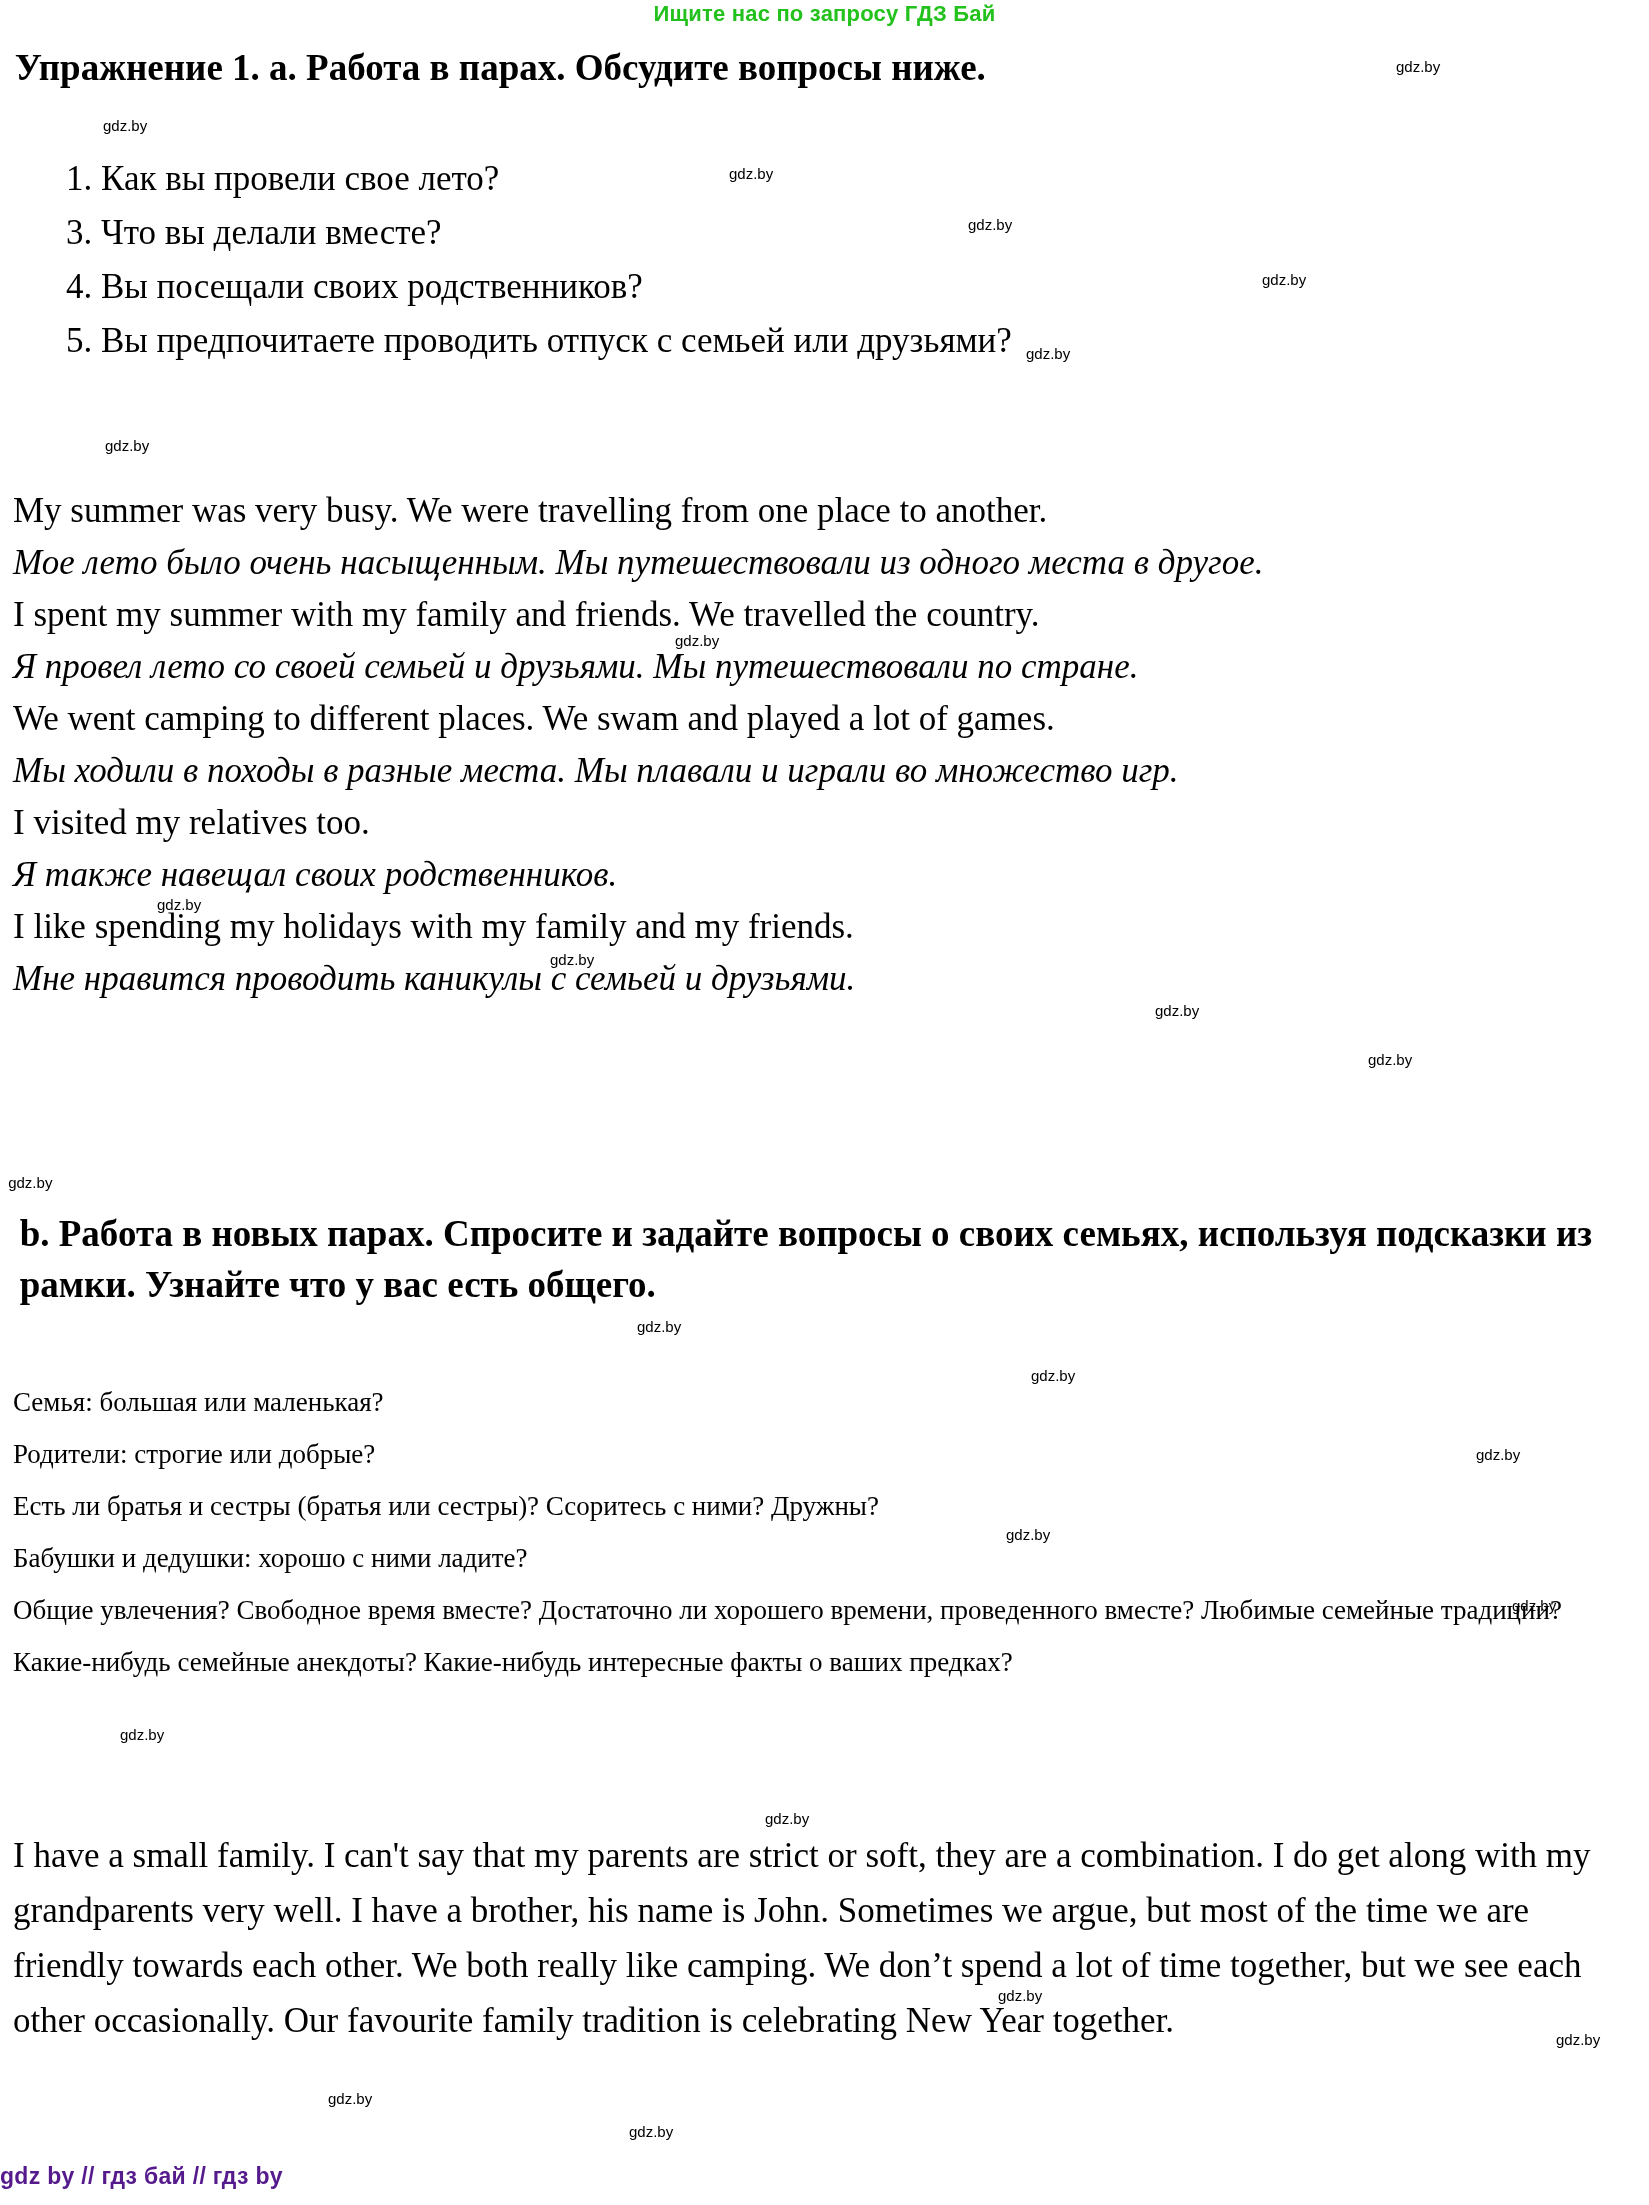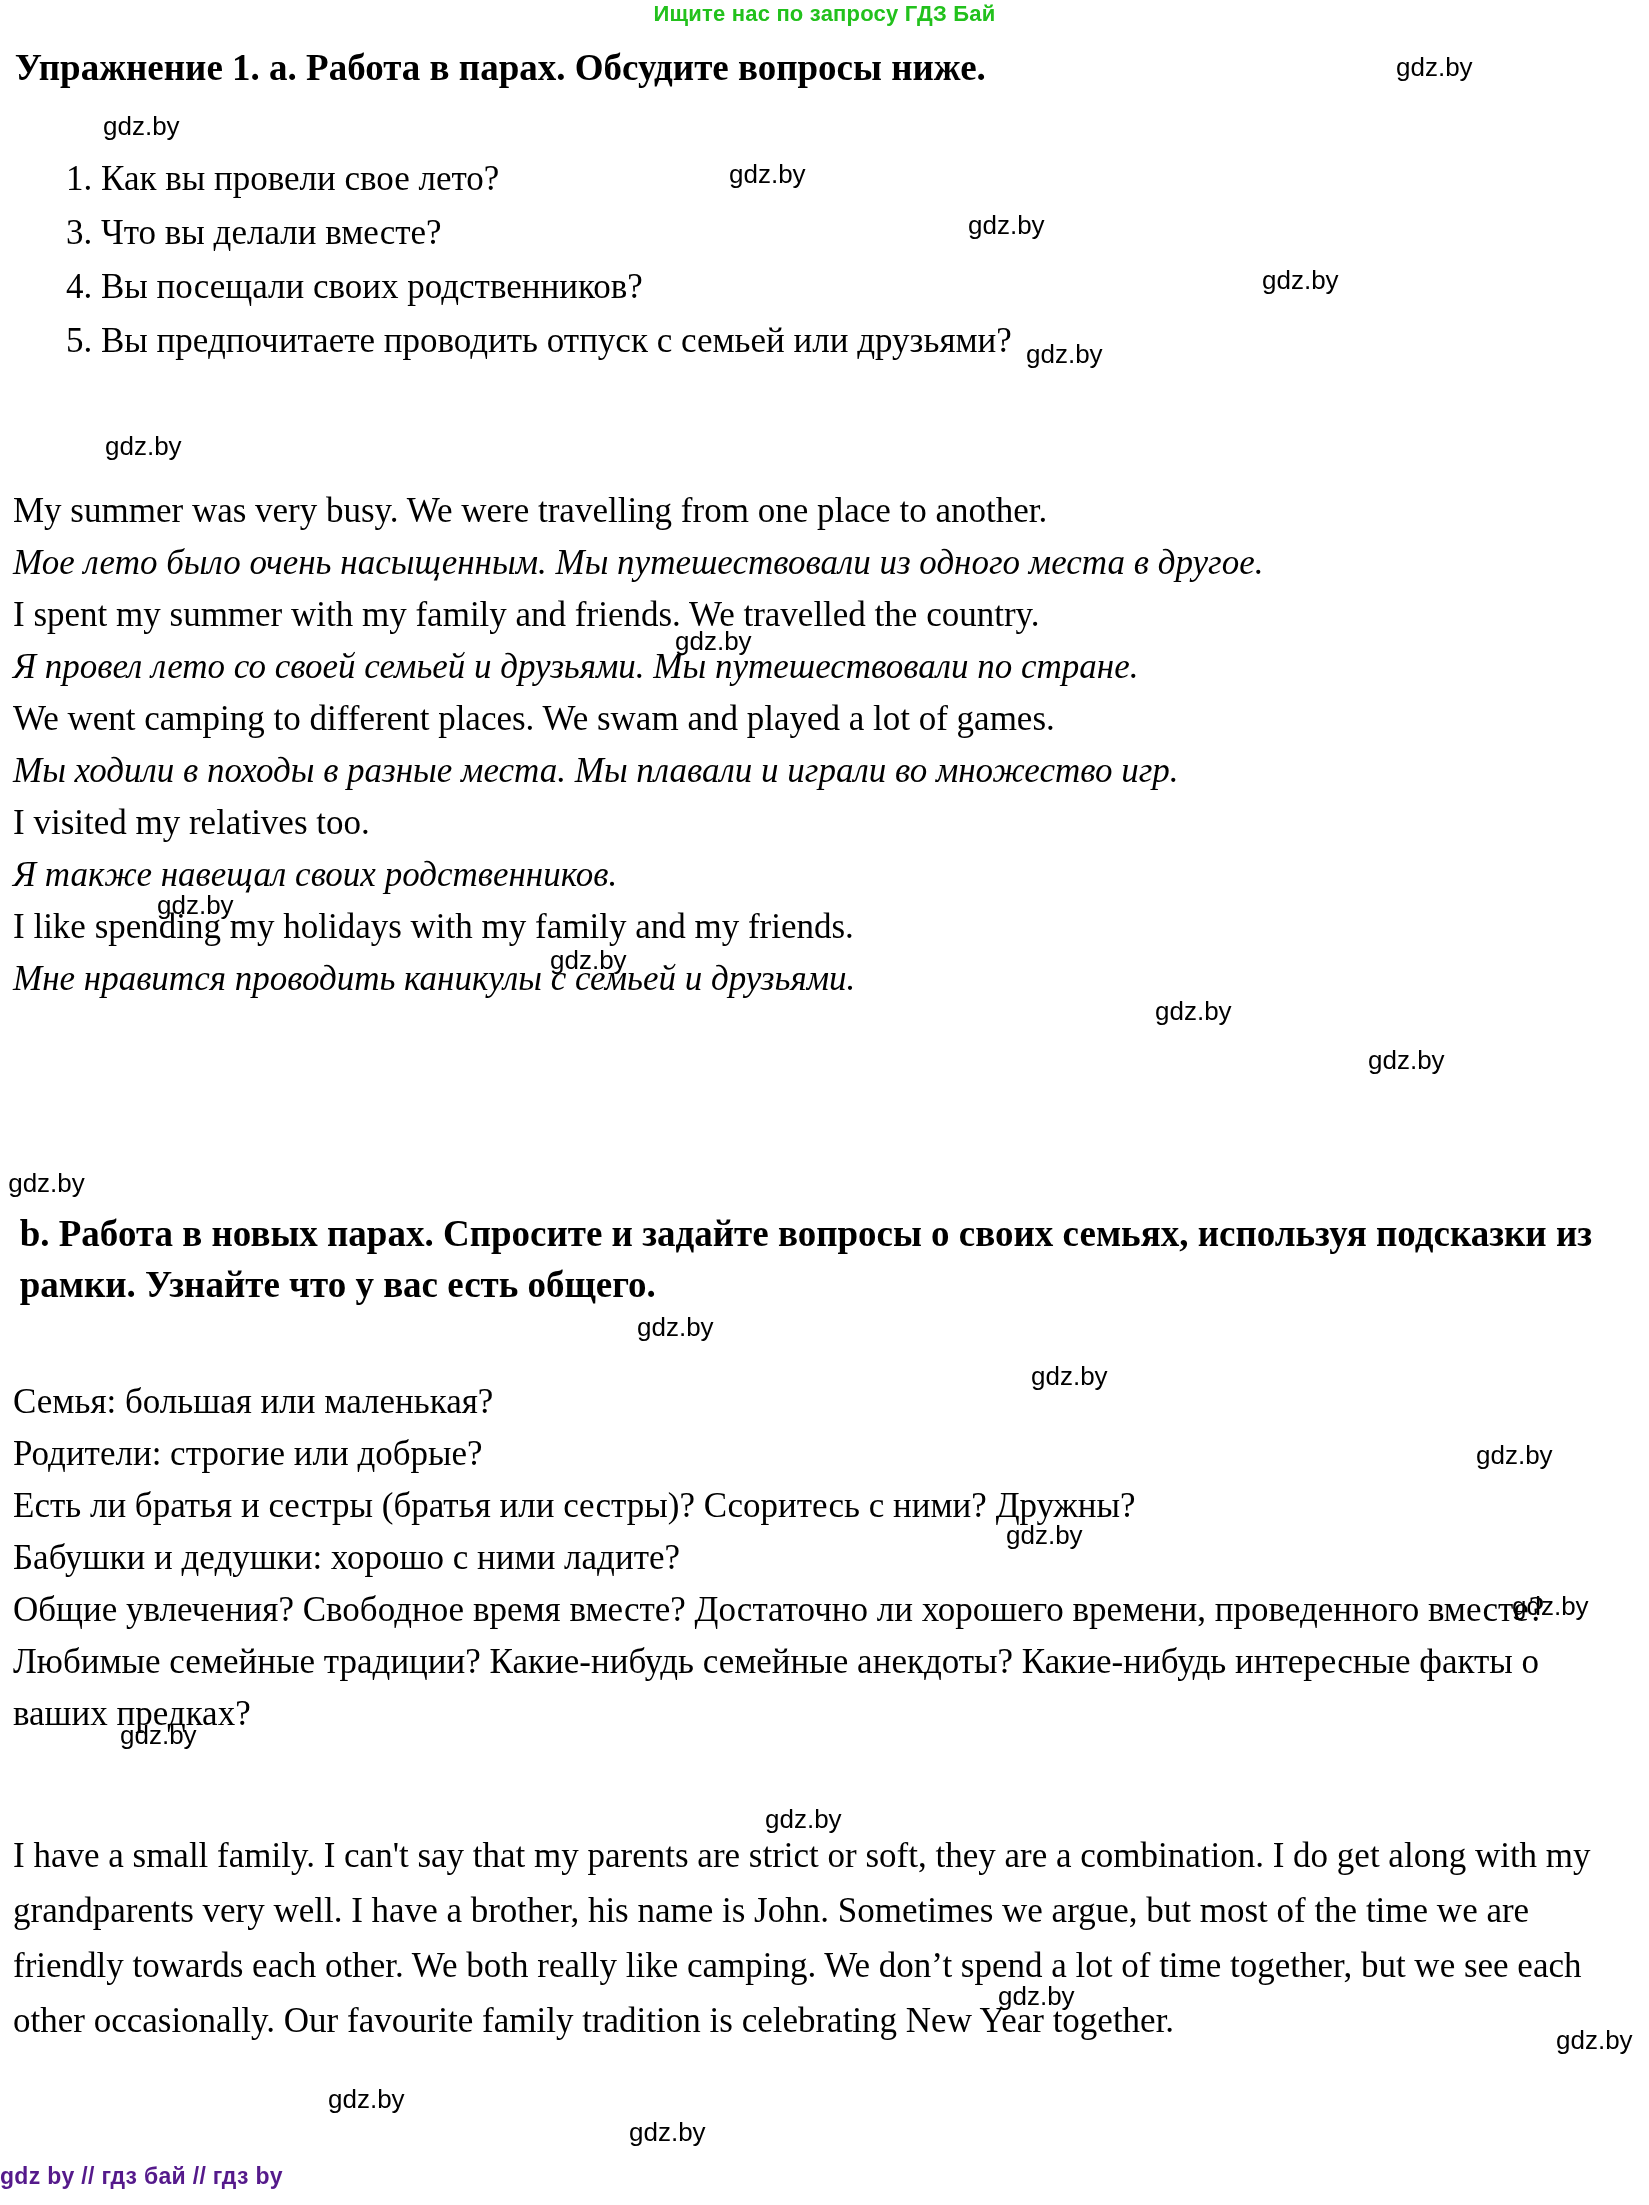--- a/index.html
+++ b/index.html
@@ -103,39 +103,39 @@
     line-height: 51px;
   }
 
   .prompts {
     position: absolute;
     left: 13px;
     top: 1376px;
     width: 1614px;
   }
   .prompts .p {
-    font-size: 35px;
+    font-size: 27px;
     line-height: 52px;
   }
 
   .answer {
     position: absolute;
     left: 13px;
     top: 1828px;
     width: 1602px;
     font-size: 35px;
     line-height: 55px;
     text-align: left;
   }
 
   
   .wm {
     position: absolute;
     font-family: "Liberation Sans", "DejaVu Sans", sans-serif;
-    font-size: 26px;
+    font-size: 15px;
     line-height: 20.5px;
     color: #000000;
     white-space: nowrap;
     font-weight: normal;
   }
 </style>
 </head>
 <body>
 
 <div class="page">

